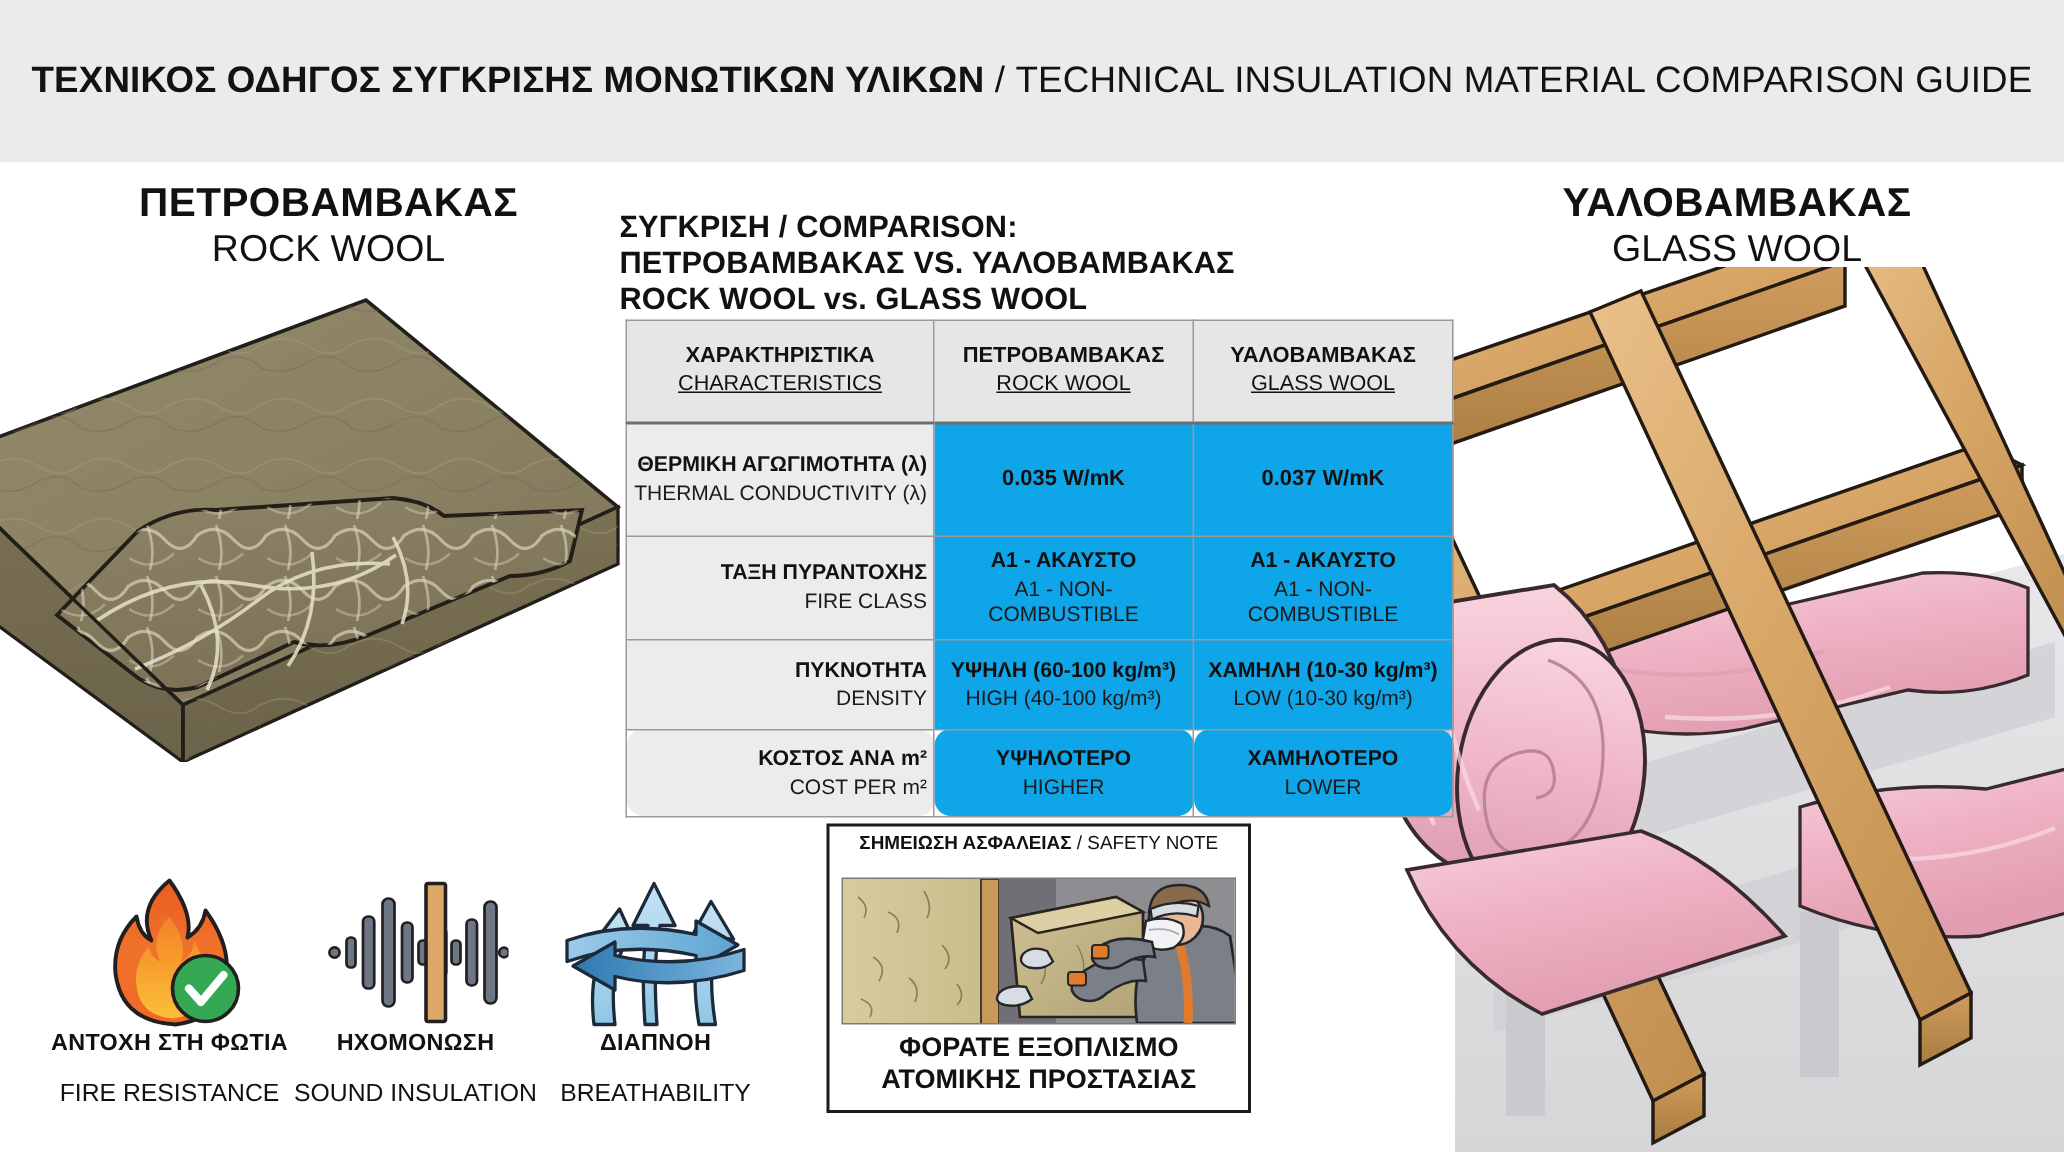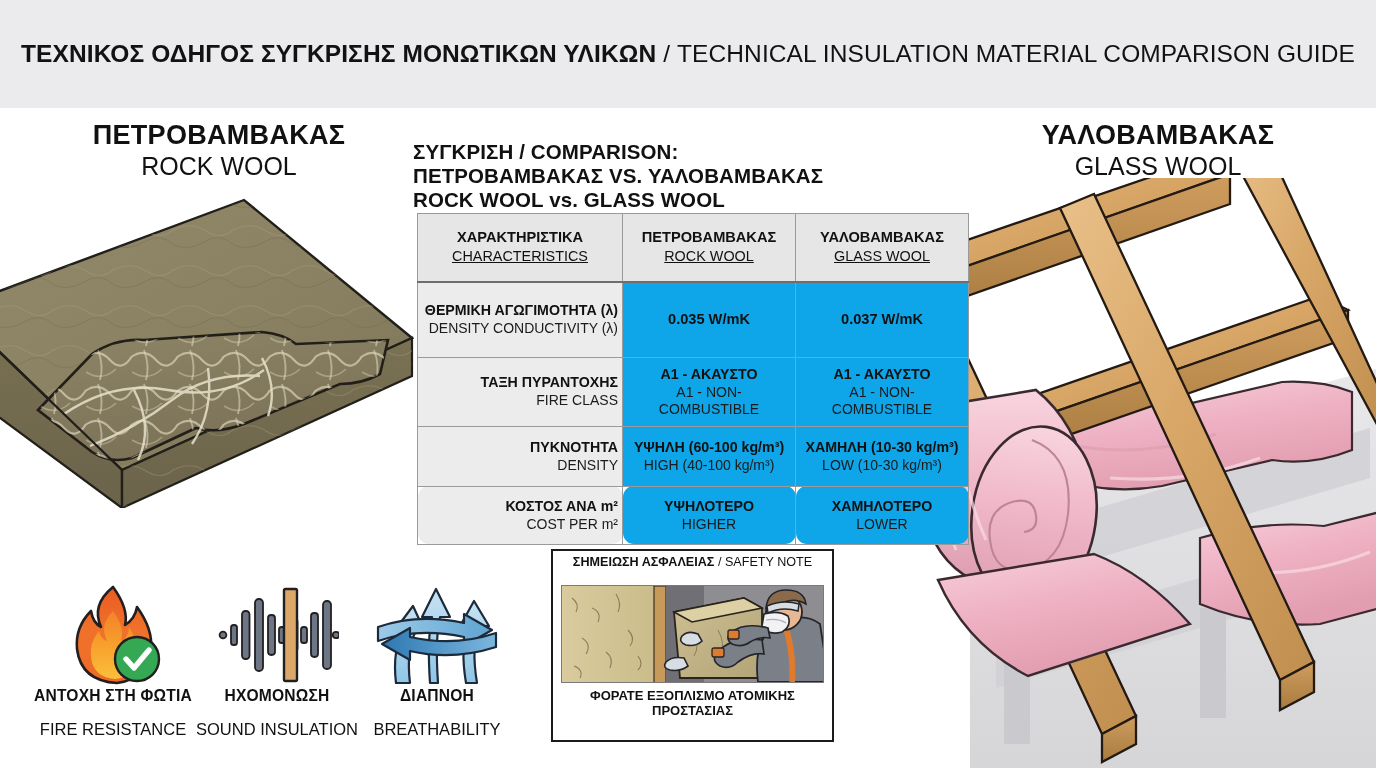--- a/index.html
+++ b/index.html
@@ -92,21 +92,21 @@
   }
   #safety-title {
     text-align:center; font-size: 12.6px; padding: 4px 0 16px; white-space: nowrap;
   }
   #safety-title .gr { font-weight: bold; }
   #safety-title .en { font-weight: normal; }
   #safety-image {
     margin: 0 8px; height: 98px; border: 1px solid #7a7a7a; overflow:hidden; position:relative;
   }
   #safety-footer { text-align:center; padding-top: 5px; line-height:1.18;}
-  #safety-footer .gr { display:block; font-weight: bold; font-size: 13px; }
+  #safety-footer .gr { display:block; font-weight: bold; font-size: 18px; }
   #safety-footer .en { display:block; font-weight: normal; font-size: 13.4px; margin-top:1px;}
 
   
   #rock-illus  { position: absolute; left: -6px;  top: 178px; width: 420px; height: 330px; }
   #glass-illus { position: absolute; left: 900px; top: 178px; width: 480px; height: 590px; }
   svg { display:block; }
 </style>
 </head>
 <body>
 
@@ -292,21 +292,21 @@
         <th>
           <span class="h-gr">ΥΑΛΟΒΑΜΒΑΚΑΣ</span>
           <span class="h-en">GLASS WOOL</span>
         </th>
       </tr>
     </thead>
     <tbody>
       <tr class="row-tc">
         <td class="label-cell">
           <span class="t-gr">ΘΕΡΜΙΚΗ ΑΓΩΓΙΜΟΤΗΤΑ (λ)</span>
-          <span class="t-en">DENSITY CONDUCTIVITY (λ)</span>
+          <span class="t-en">THERMAL CONDUCTIVITY (λ)</span>
         </td>
         <td class="val-cell">
           <span class="v-one">0.035 W/mK</span>
           <span class="t-en"></span>
         </td>
         <td class="val-cell">
           <span class="v-one">0.037 W/mK</span>
           <span class="t-en"></span>
         </td>
       </tr>

